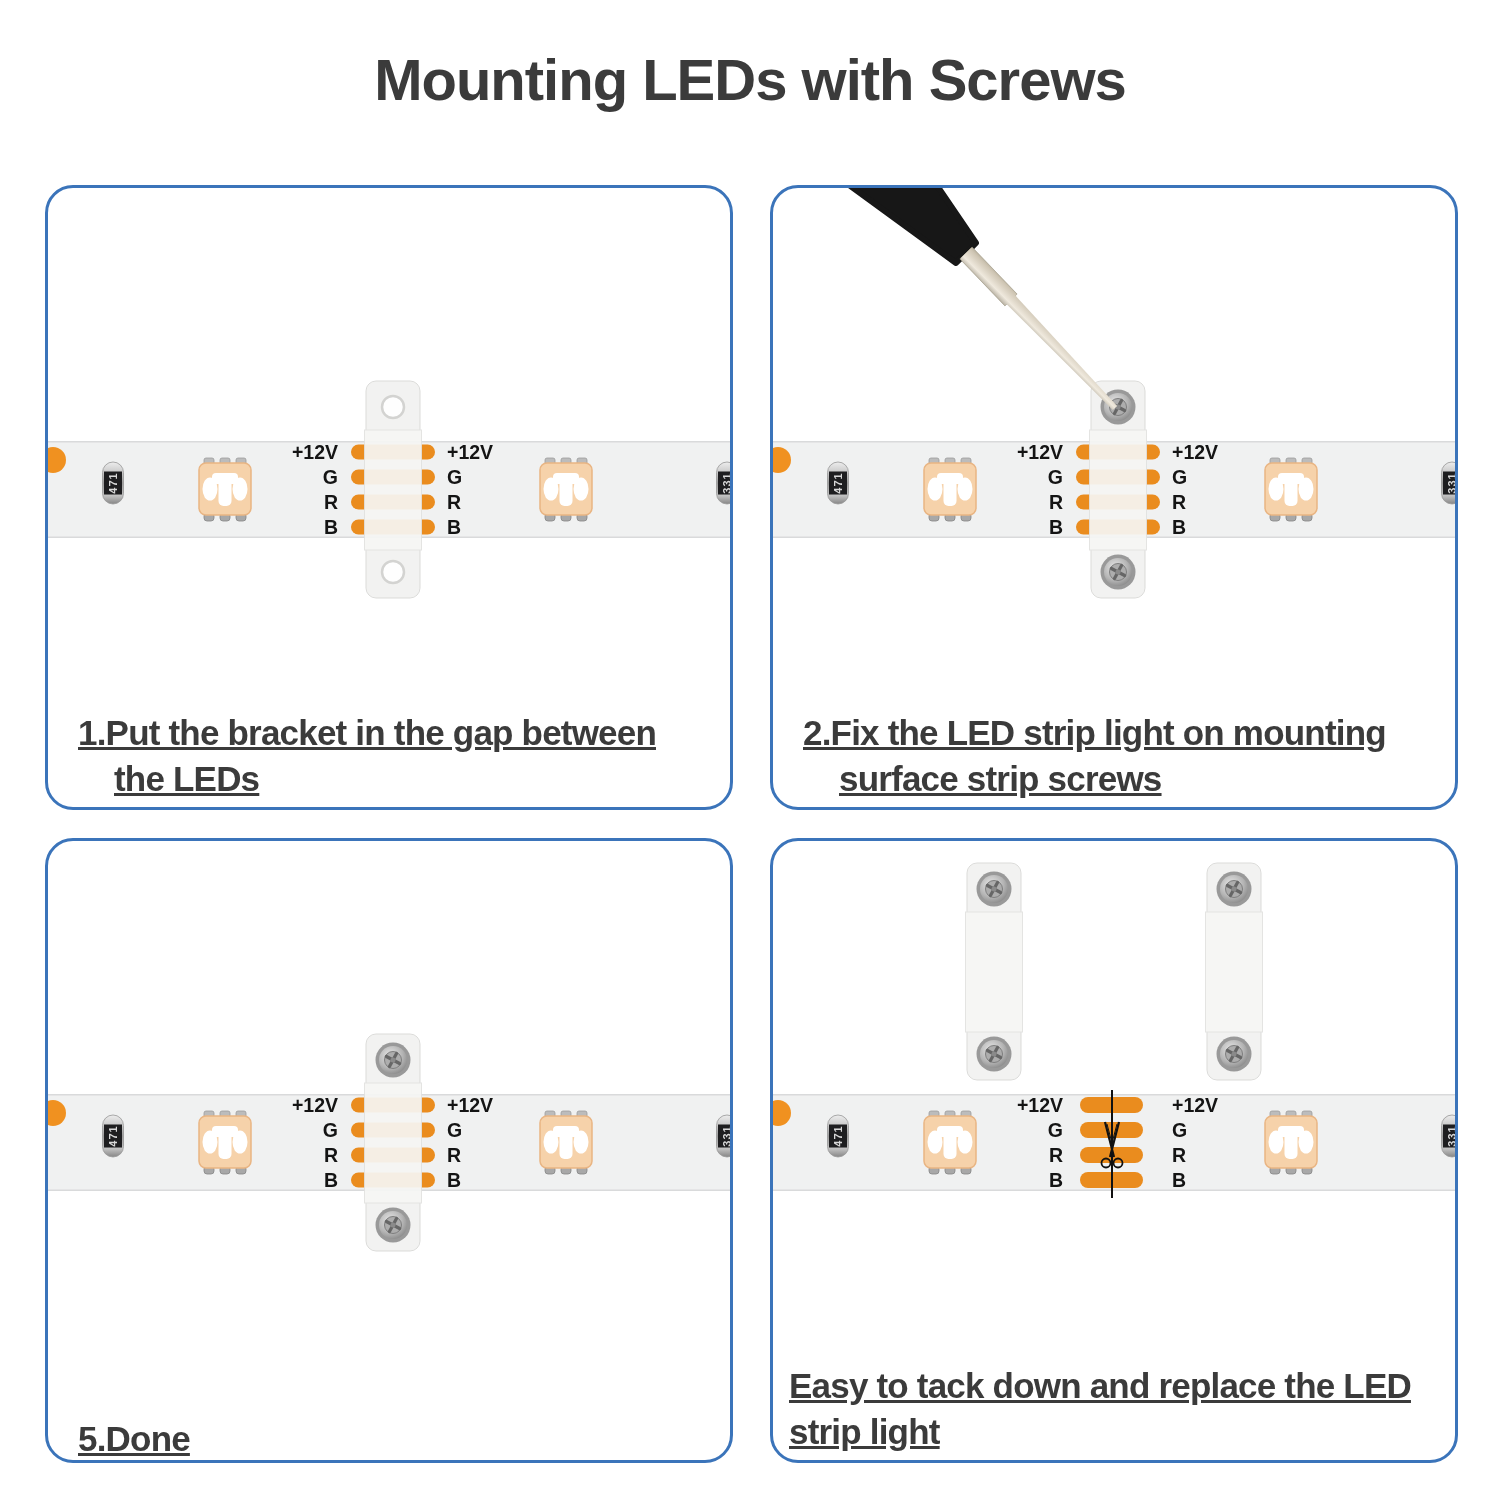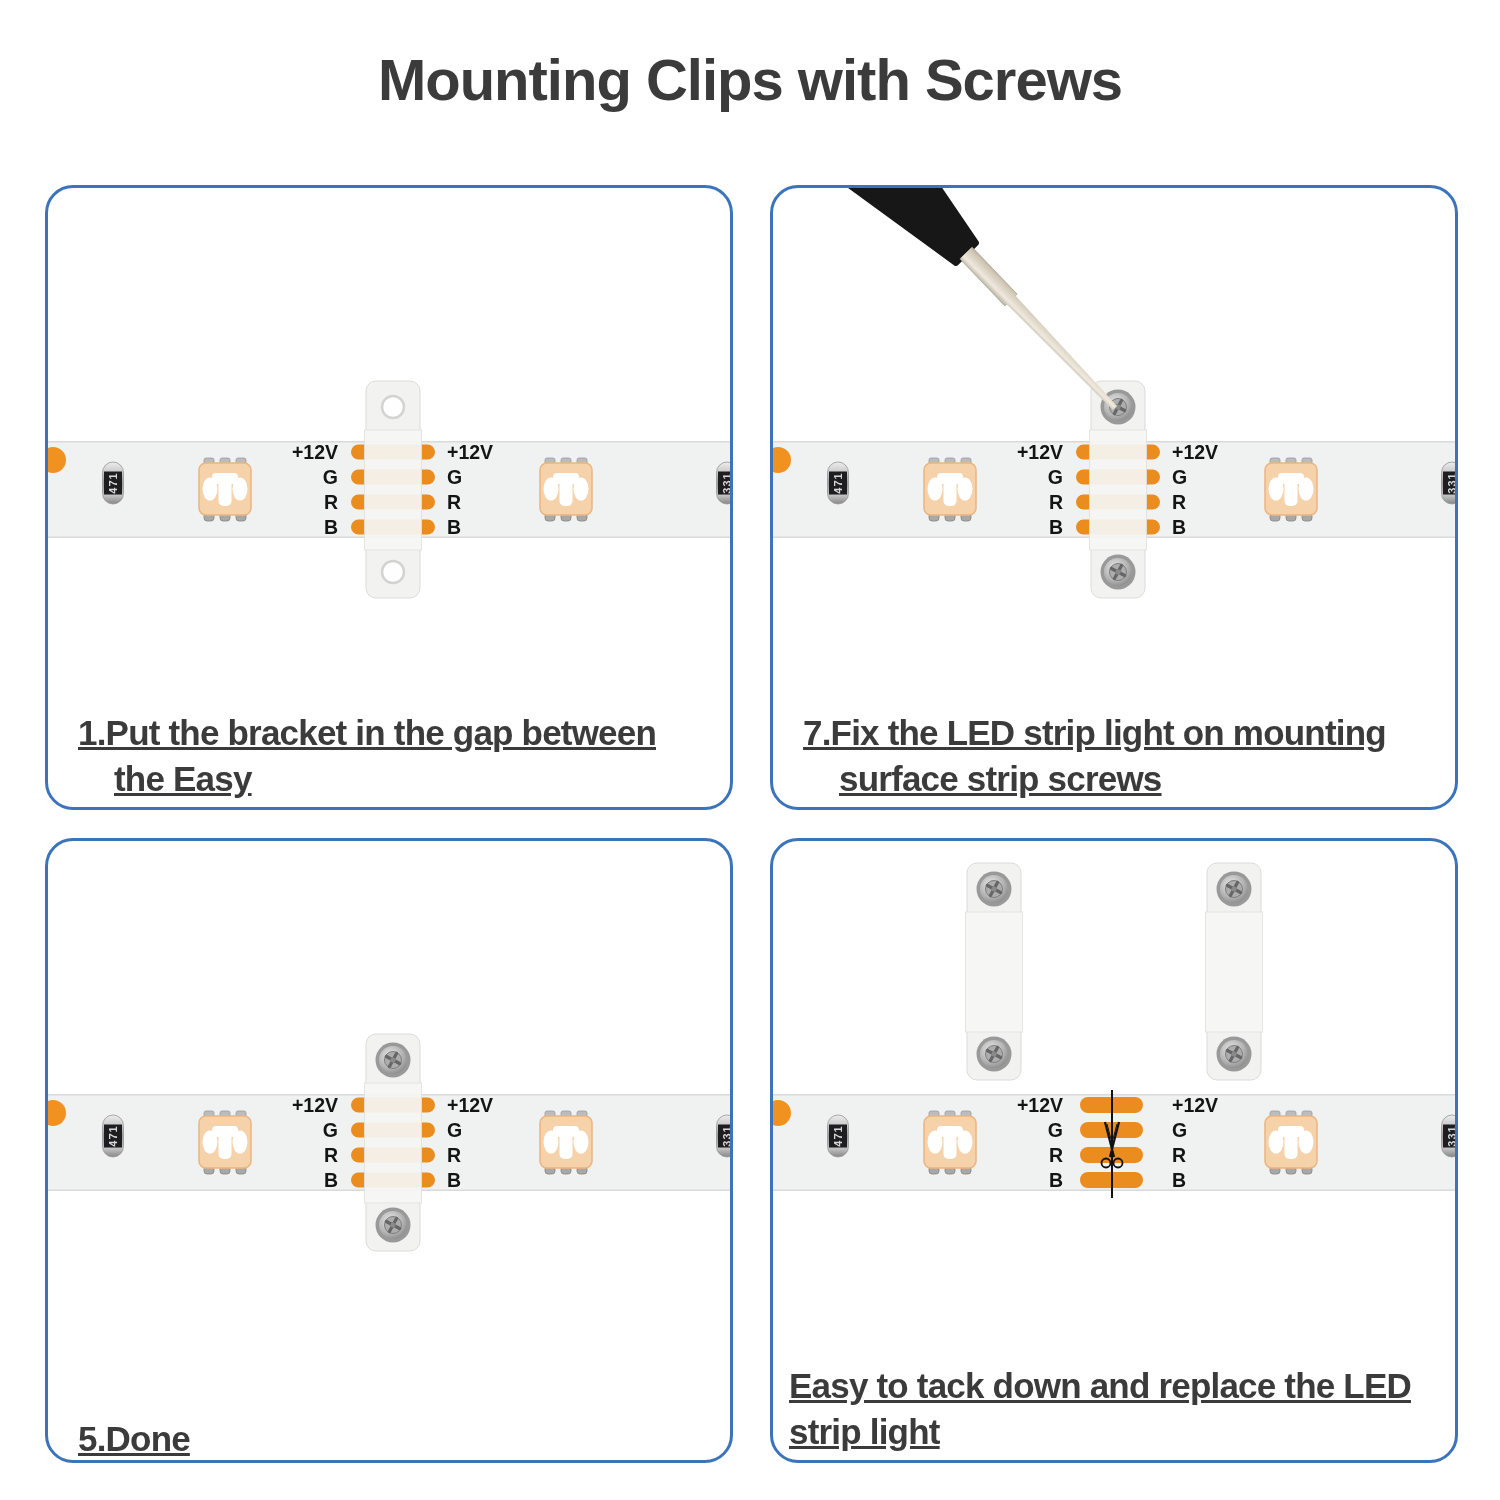--- a/index.html
+++ b/index.html
@@ -107,21 +107,21 @@
       <circle r="8.5" fill="#adadad" stroke="#7e7e7e" stroke-width="1"></circle>
       <g stroke="#666" stroke-width="3.2" stroke-linecap="round" transform="rotate(28)">
         <line x1="-7.5" y1="0" x2="7.5" y2="0"></line>
           <line x1="0" y1="-7.5" x2="0" y2="7.5"></line>
       </g>
       <circle r="2.5" fill="#8a8a8a"></circle>
     </g>
   </defs>
 </svg>
 
-<div class="title">Mounting Clips with Screws</div>
+<div class="title">Mounting LEDs with Screws</div>
 
 <div class="panel p1">
   <svg class="scene" viewBox="0 0 688 625">
     <rect class="strip-band" x="-4" y="257" width="696" height="96"></rect>
     <rect class="strip-line" x="-4" y="256" width="696" height="1.5"></rect>
     <rect class="strip-line" x="-4" y="351.5" width="696" height="1.5"></rect>
     <circle class="dot" cx="8" cy="275" r="13"></circle>
     <use href="#resistorSym" transform="translate(68,298)"></use>
     <text class="rescode" transform="translate(71.5,298) rotate(-90)" text-anchor="middle">471</text>
     <use href="#ledSym" transform="translate(180,304)"></use>
@@ -143,21 +143,21 @@
       <text class="lbl" x="402" y="324">R</text>
       <text class="lbl" x="402" y="349">B</text>
     </g>
     <use href="#ledSym" transform="translate(521,304)"></use>
     <use href="#resistorSym" transform="translate(682,298)"></use>
     <text class="rescode" transform="translate(685.5,298) rotate(-90)" text-anchor="middle">331</text>
     <use href="#clipSym" transform="translate(348,196)"></use>
   </svg>
   <div class="caption">
     <div>1.Put the bracket in the gap between</div>
-    <div class="indent">the Easy</div>
+    <div class="indent">the LEDs</div>
   </div>
 </div>
 
 <div class="panel p2">
   <svg class="scene" viewBox="0 0 688 625">
     <rect class="strip-band" x="-4" y="257" width="696" height="96"></rect>
     <rect class="strip-line" x="-4" y="256" width="696" height="1.5"></rect>
     <rect class="strip-line" x="-4" y="351.5" width="696" height="1.5"></rect>
     <circle class="dot" cx="8" cy="275" r="13"></circle>
     <use href="#resistorSym" transform="translate(68,298)"></use>
@@ -187,21 +187,21 @@
     <use href="#clipSym" transform="translate(348,196)"></use>
     <use href="#screwSym" transform="translate(348,222)"></use>
     <use href="#screwSym" transform="translate(348,387)"></use>
     <g>
       <polygon points="186,78 5,-54 81,-126 206,58" fill="#171717" stroke="#171717" stroke-width="6" stroke-linejoin="round"></polygon>
       <polygon points="189.9,73.9 234.9,120.9 247.1,109.1 202.1,62.1" fill="url(#shaftG)" stroke="#9a937f" stroke-width="0.6"></polygon>
       <polygon points="190.6,73.2 342.8,225.1 347.2,220.9 201.4,62.8" fill="url(#shaftG)"></polygon>
     </g>
   </svg>
   <div class="caption">
-    <div>7.Fix the LED strip light on mounting</div>
+    <div>2.Fix the LED strip light on mounting</div>
     <div class="indent">surface strip screws</div>
   </div>
 </div>
 
 <div class="panel p3">
   <svg class="scene" viewBox="0 0 688 625">
     <rect class="strip-band" x="-4" y="257" width="696" height="96"></rect>
     <rect class="strip-line" x="-4" y="256" width="696" height="1.5"></rect>
     <rect class="strip-line" x="-4" y="351.5" width="696" height="1.5"></rect>
     <circle class="dot" cx="8" cy="275" r="13"></circle>

